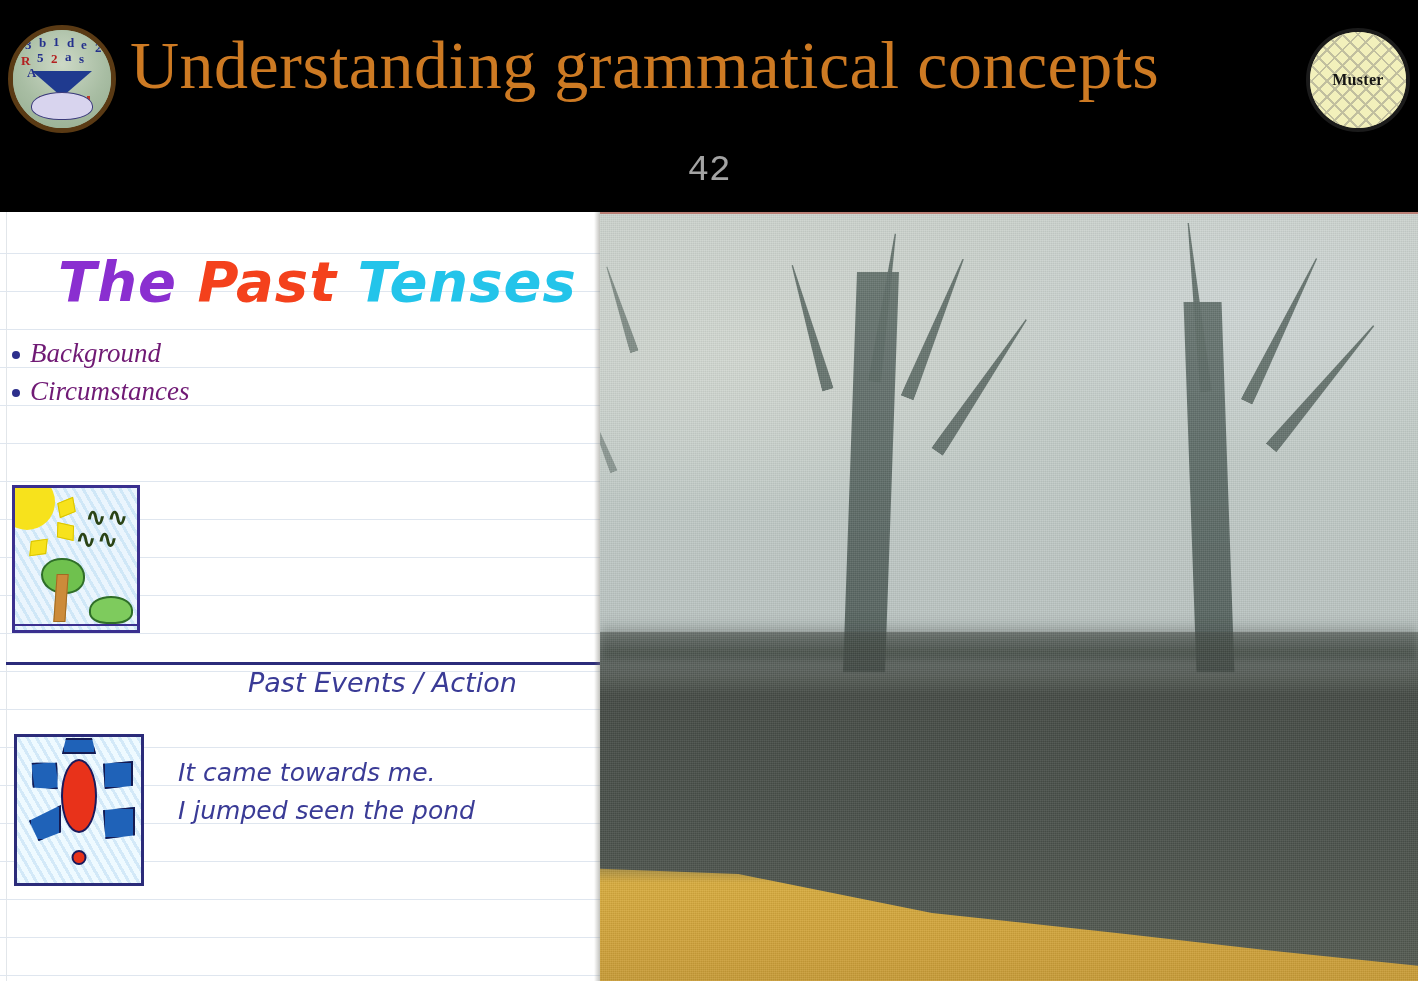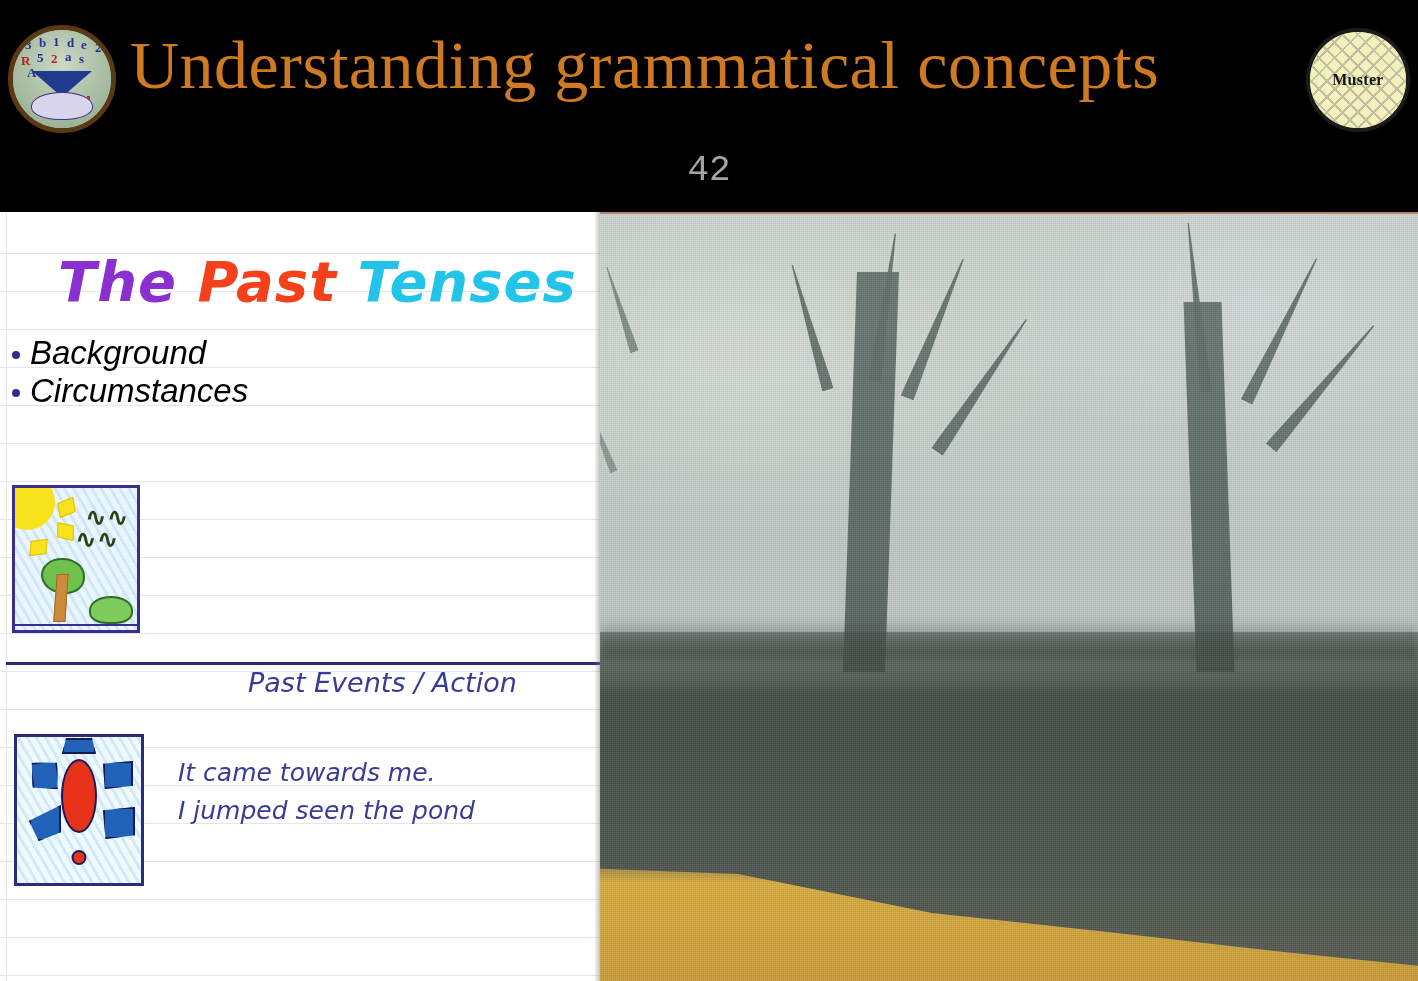--- a/index.html
+++ b/index.html
@@ -174,24 +174,24 @@
     letter-spacing: 1px;
     margin-top: 27px;
   }
   .nb-title .w1 { color: #8a2fd0; }
   .nb-title .w2 { color: #f4411c; }
   .nb-title .w3 { color: #23c4ea; }
 
   .bullets {
     position: absolute;
     left: 8px; top: 122px;
-    font-family: Liberation Sans, sans-serif;
+    font-family: Liberation Serif, serif;
     font-style: italic;
-    font-size: 33px;
-    color: #000000;
+    font-size: 27px;
+    color: #701a75;
     line-height: 38px;
   }
   .bullets li { list-style: none; position: relative; padding-left: 22px; }
   .bullets li::before {
     content: "";
     position: absolute; left: 4px; top: 17px;
     width: 8px; height: 8px; border-radius: 50%;
     background: #2d2f8c;
   }
 

